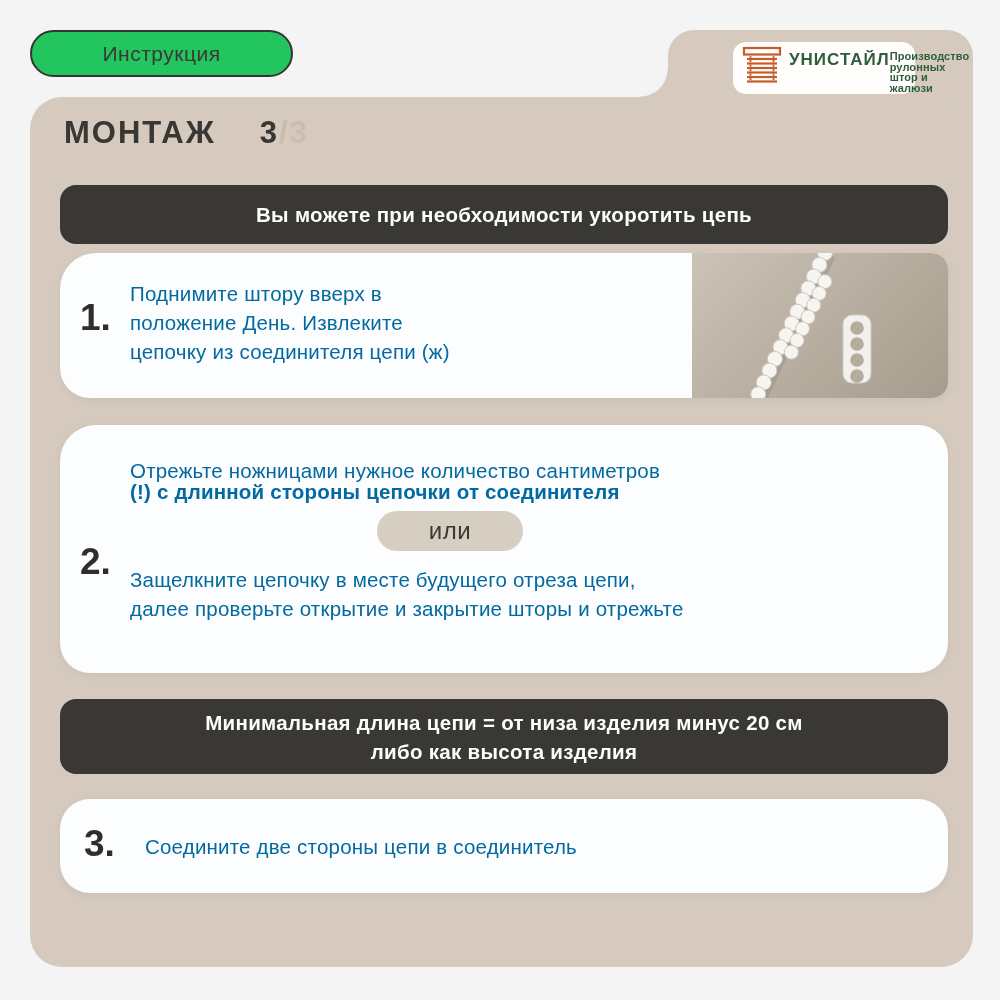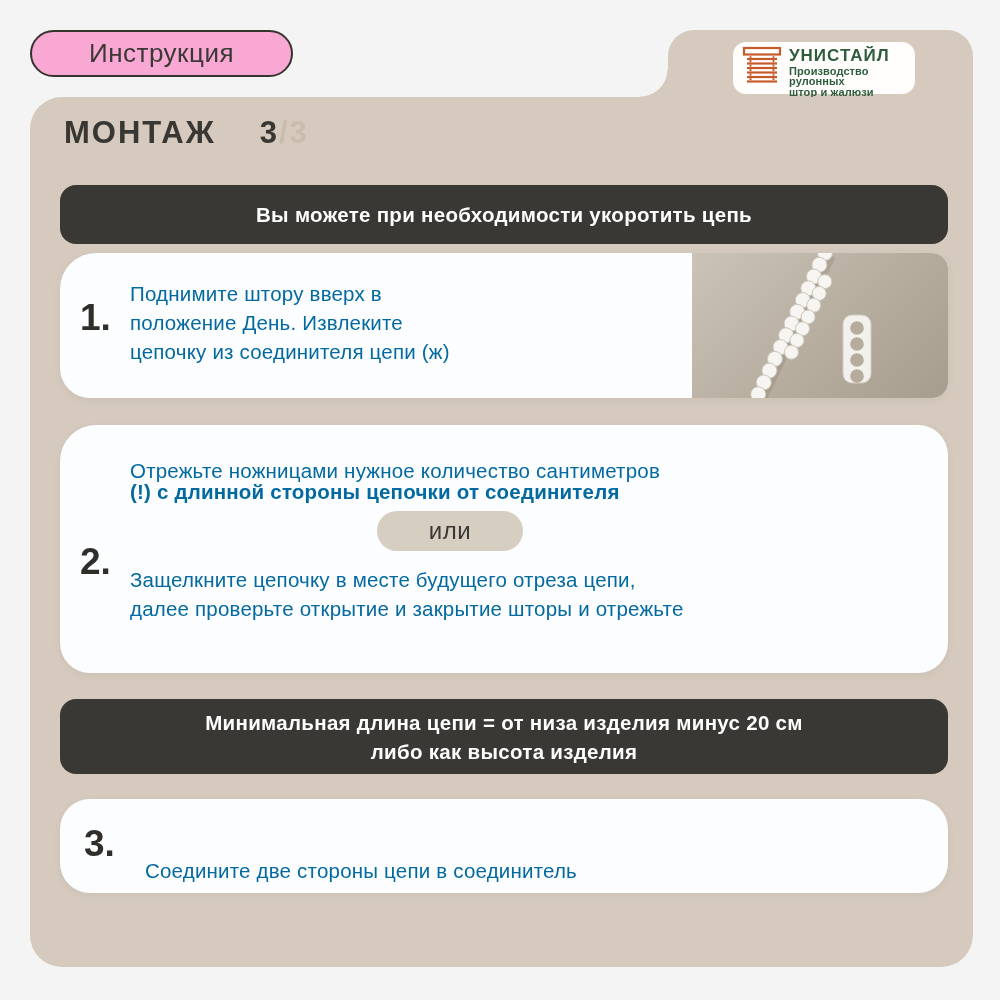--- a/index.html
+++ b/index.html
@@ -10,25 +10,25 @@
   .page{
     position:relative;
     width:1000px;height:1000px;
     background:#f4f4f5;
     overflow:hidden;
   }
   
   .instruction-btn{
     position:absolute;left:30px;top:30px;
     width:259px;height:43px;
-    background:#f9a8d4;
+    background:#22c55e;
     border:2px solid #35342f;
     border-radius:24px;
     display:flex;align-items:center;justify-content:center;
-    font-size:26px;color:#3a3936;letter-spacing:.5px;
+    font-size:21px;color:#3a3936;letter-spacing:.5px;
   }
   
   .card{
     position:absolute;left:30px;top:97px;
     width:943px;height:870px;
     background:#d5cabd;
     border-radius:32px;
   }
   .tab{
     position:absolute;left:668px;top:30px;
@@ -44,21 +44,21 @@
   
   .logo-pill{
     position:absolute;left:733px;top:42px;
     width:182px;height:52px;
     background:#fffefd;
     border-radius:13px;
     display:flex;align-items:center;
     padding-left:9px;box-sizing:border-box;
     gap:7px;
   }
-  .logo-text{display:flex;flex-direction:column;line-height:1;margin-top:8px;}
+  .logo-text{display:flex;flex-direction:row;line-height:1;margin-top:8px;}
   .logo-name{
     font-size:17px;font-weight:700;color:#2e5c3c;letter-spacing:1px;margin-bottom:2px;
   }
   .logo-sub{
     font-size:11px;font-weight:700;color:#2e5c3c;line-height:10.5px;letter-spacing:.1px;
   }
   
   .title-row{
     position:absolute;left:34px;top:18px;
     display:flex;align-items:flex-end;gap:44px;
@@ -100,21 +100,21 @@
   .or-badge{
     position:absolute;left:317px;top:86px;
     width:146px;height:40px;
     background:#d6cec1;border-radius:20px;
     display:flex;align-items:center;justify-content:center;
     font-size:24px;color:#3a3936;letter-spacing:.5px;
   }
   .s2-para{position:absolute;left:70px;top:140px;}
   .step3{top:702px;height:94px;border-radius:30px;}
   .step3 .num{left:24px;top:24px;}
-  .step3 .step-text{position:absolute;left:85px;top:33px;margin-top:24px;}
+  .step3 .step-text{position:absolute;left:85px;top:33px;}
   
   .photo{
     position:absolute;right:0;top:0;
     width:256px;height:145px;
     border-radius:0 16px 16px 0;
     background:linear-gradient(135deg,#cbc3b8 0%,#b6ad9f 55%,#a79d8e 100%);
     overflow:hidden;
   }
   .photo svg{display:block;}
 </style>

